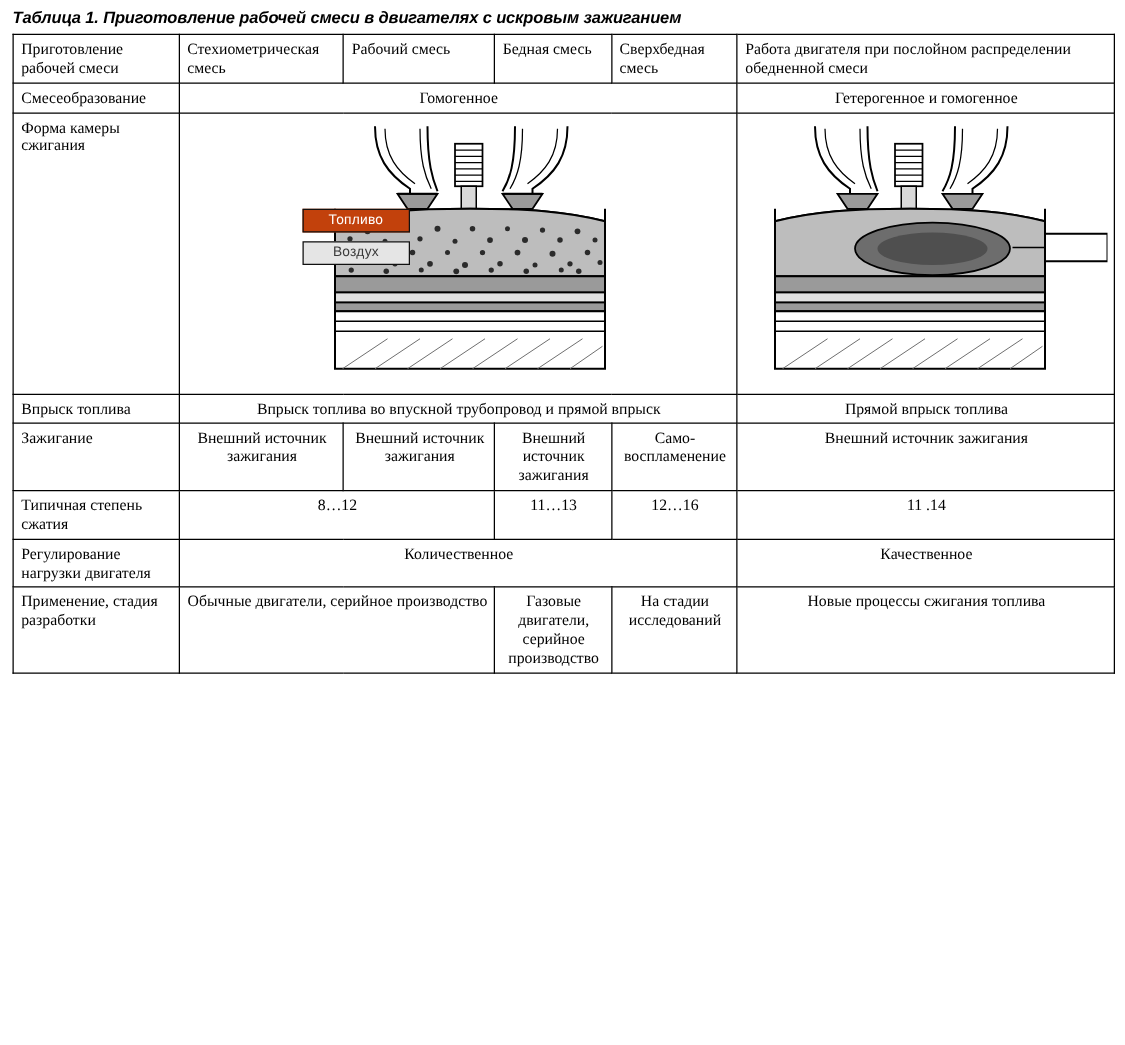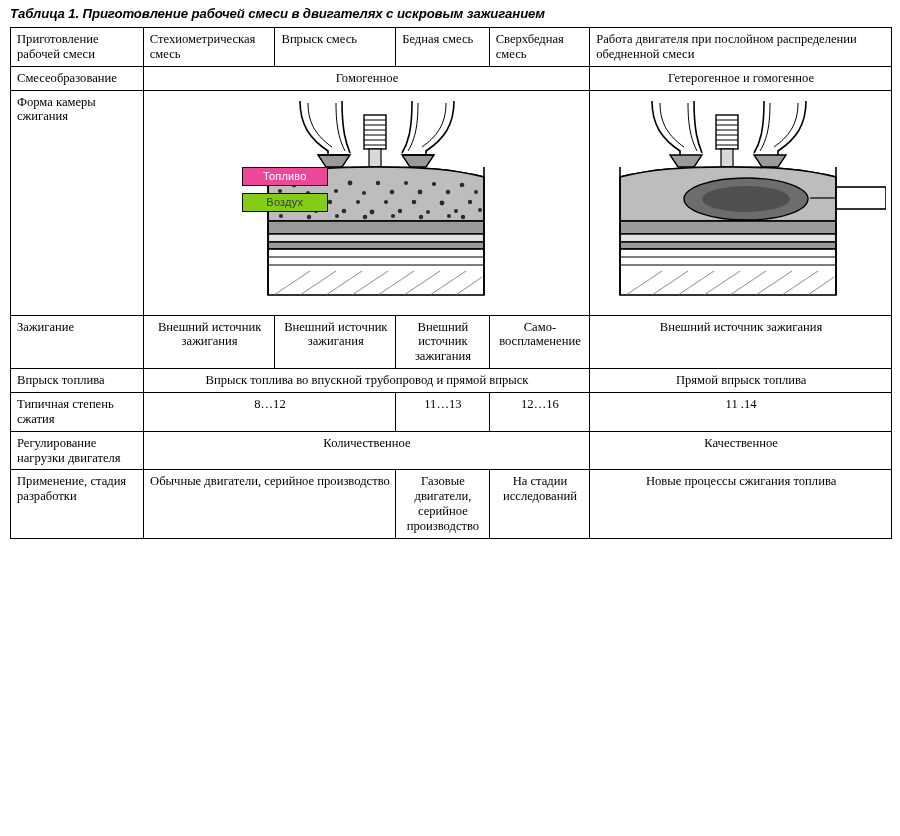--- a/index.html
+++ b/index.html
@@ -77,24 +77,24 @@
     border: 1px solid #111;
     margin-bottom: 7px;
     font-size: 11px;
     font-family: "Liberation Sans", sans-serif;
     color: #ffffff;
     text-align: center;
     line-height: 17px;
     letter-spacing: 0.2px;
   }
   .legend .fuel {
-    background: #ec4899;
+    background: #c2410c;
   }
   .legend .air {
-    background: #84cc16;
+    background: #e5e5e5;
     color: #3a3a3a;
   }
   svg.engine { display: block; }
 </style>
 </head>
 <body>
 
 <div class="page">
 
   <div class="caption">Таблица 1. Приготовление рабочей смеси в двигателях с искровым зажиганием</div>
@@ -106,21 +106,21 @@
       <col class="c2">
       <col class="c3">
       <col class="c4">
       <col class="c5">
     </colgroup>
 
     <tbody>
         <tr>
       <td>Приготовление рабочей смеси</td>
       <td>Стехиометрическая смесь</td>
-      <td>Впрыск смесь</td>
+      <td>Рабочий смесь</td>
       <td>Бедная смесь</td>
       <td>Сверхбедная смесь</td>
       <td>Работа двигателя при послойном распределении обедненной смеси</td>
     </tr>
 
     <tr>
       <td>Смесеобразование</td>
       <td class="ctr mid" colspan="4">Гомогенное</td>
       <td class="ctr mid">Гетерогенное и гомогенное</td>
     </tr>
@@ -311,35 +311,35 @@
               <line x1="160" y1="200" x2="196" y2="176"></line>
               <line x1="186" y1="200" x2="222" y2="176"></line>
               <line x1="212" y1="200" x2="238" y2="182"></line>
             </g>
           </svg>
         </div>
       </td>
     </tr>
 
     <tr>
+      <td>Впрыск топлива</td>
+      <td class="ctr mid" colspan="4">Впрыск топлива во впускной трубопровод и прямой впрыск</td>
+      <td class="ctr mid">Прямой впрыск топлива</td>
+    </tr>
+
+    <tr>
       <td>Зажигание</td>
       <td class="ctr">Внешний источник зажигания</td>
       <td class="ctr">Внешний источник зажигания</td>
       <td class="ctr">Внешний источник зажигания</td>
       <td class="ctr">Само-воспламенение</td>
       <td class="ctr">Внешний источник зажигания</td>
     </tr>
 
     <tr>
-      <td>Впрыск топлива</td>
-      <td class="ctr mid" colspan="4">Впрыск топлива во впускной трубопровод и прямой впрыск</td>
-      <td class="ctr mid">Прямой впрыск топлива</td>
-    </tr>
-
-    <tr>
       <td>Типичная степень сжатия</td>
       <td class="ctr" colspan="2">8…12</td>
       <td class="ctr">11…13</td>
       <td class="ctr">12…16</td>
       <td class="ctr">11  .14</td>
     </tr>
 
     <tr>
       <td>Регулирование нагрузки двигателя</td>
       <td class="ctr mid" colspan="4">Количественное</td>

